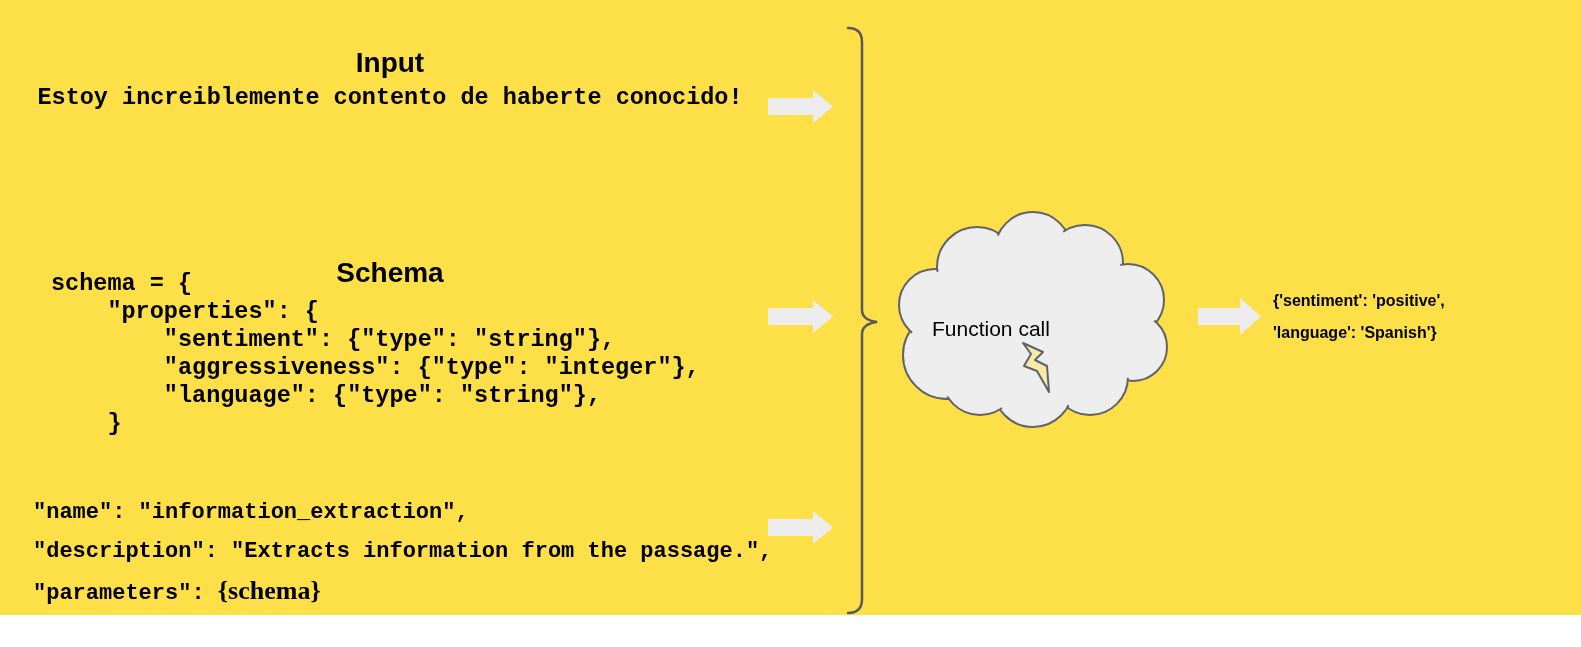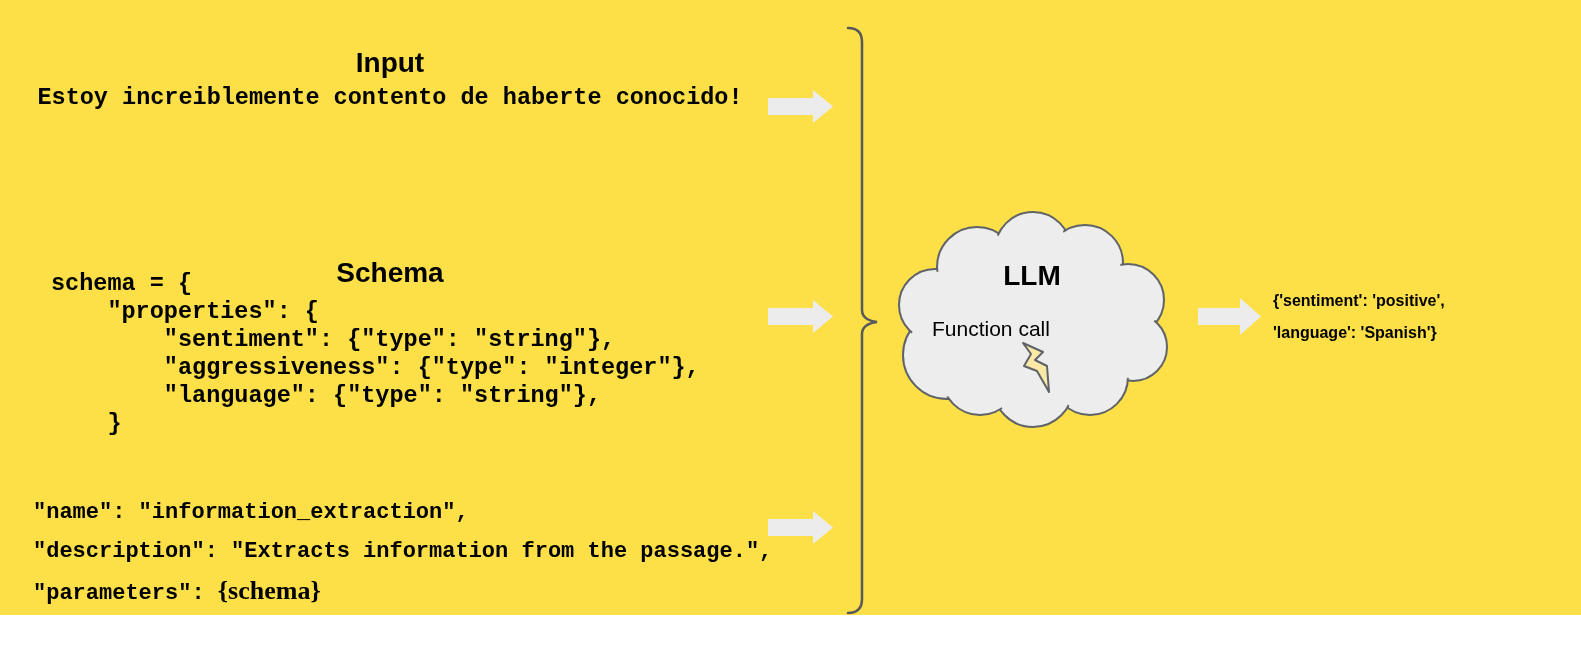--- a/index.html
+++ b/index.html
@@ -138,21 +138,20 @@
       <circle cx="200" cy="58" r="35.5"></circle>
       <circle cx="243" cy="95" r="33.5"></circle>
       <circle cx="248" cy="142" r="31.5"></circle>
       <circle cx="205" cy="172" r="35.5"></circle>
       <circle cx="148" cy="182" r="37.5"></circle>
       <circle cx="95" cy="172" r="35.5"></circle>
       <circle cx="150" cy="115" r="80"></circle>
     </g>
   </svg>
 
-  <div class="abs llm-title">LLM</div>
   <div class="abs llm-subtitle">Function call</div>
 
   <svg class="abs" style="left:1014px; top:340px;" width="44" height="56" viewBox="0 0 44 56">
     <polygon points="9,3 29,12 21,20 33,26 35,52 23,31 10,26 17,14" fill="#fae9a6" stroke="#5f6368" stroke-width="2" stroke-linejoin="round"></polygon>
   </svg>
 
   <svg class="abs" style="left:1198px; top:298px;" width="63" height="37" viewBox="0 0 63 37">
     <polygon points="0,10 42,10 42,0 63,18.5 42,37 42,27 0,27" fill="#ececec"></polygon>
   </svg>
 

